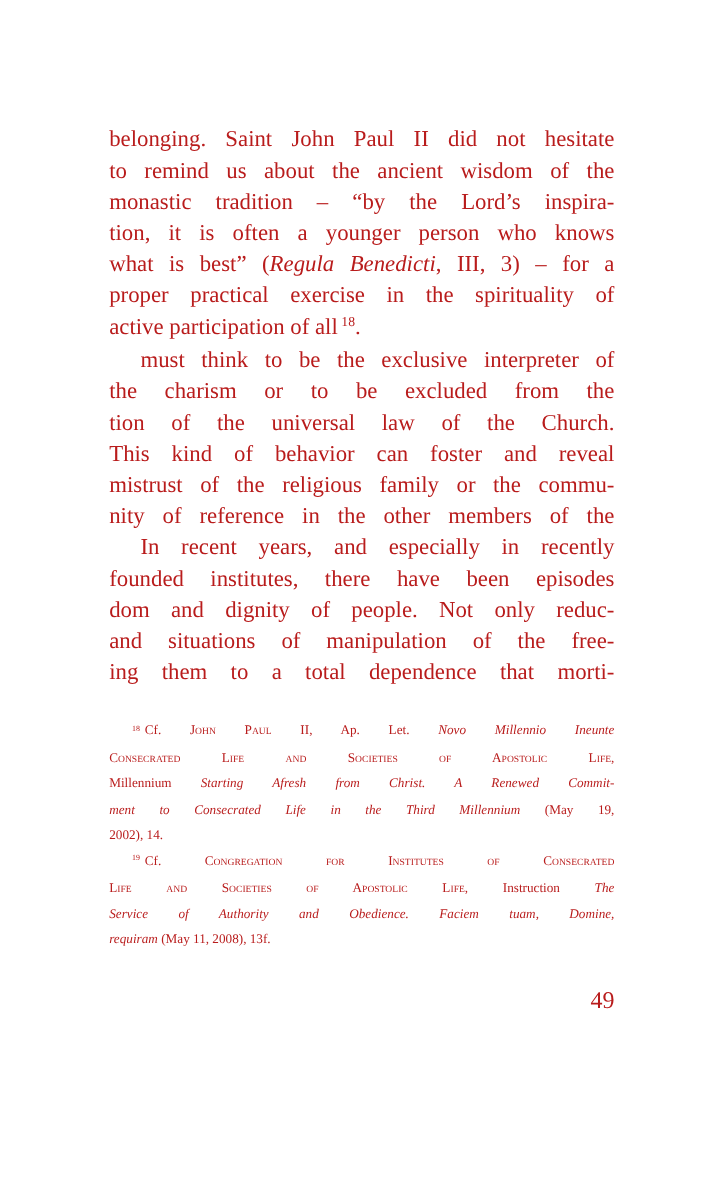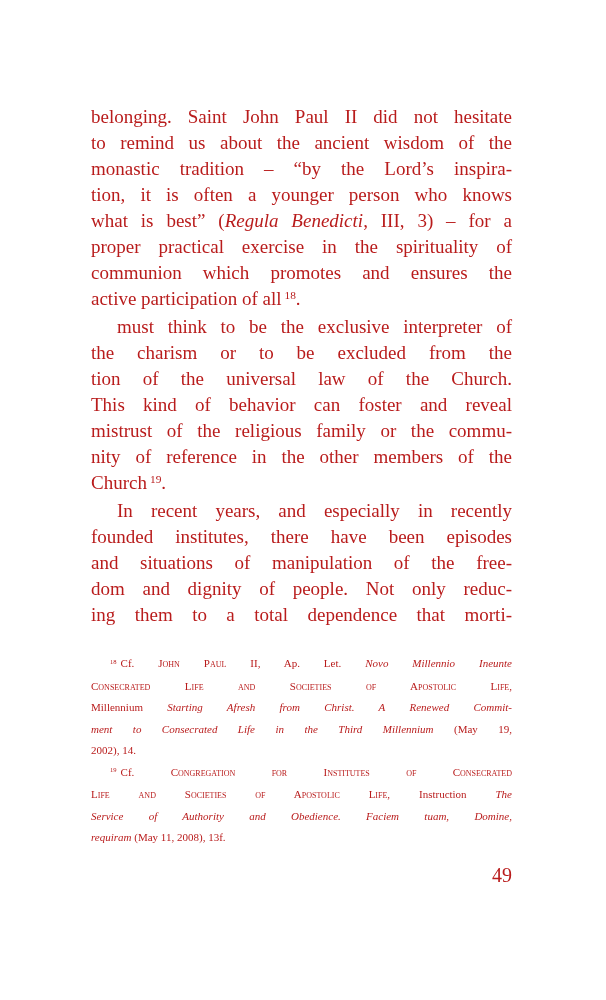--- a/index.html
+++ b/index.html
@@ -40,56 +40,54 @@
   .it { font-style: italic; }
   .sc { font-variant: small-caps; }
   .sup {
     font-size: 60%;
     position: relative;
     top: -0.5em;
     margin-left: 3px;
   }
   .footnotes .sup:first-child { margin-left: 0; margin-right: 4px; }
   .page-number {
-    margin-top: 15px;
+    margin-top: 28px;
     text-align: right;
     font-size: 20px;
     line-height: 22px;
   }
 </style>
 </head>
 <body>
 
 <div class="page">
   <div class="text-block">
     <div class="body-text" id="body-text">
         <div class="paragraph">
           <div class="line just"><span>belonging. Saint John Paul II did not hesitate</span></div>
           <div class="line just"><span>to remind us about the ancient wisdom of the</span></div>
           <div class="line just"><span>monastic tradition – “by the Lord’s inspira-</span></div>
           <div class="line just"><span>tion, it is often a younger person who knows</span></div>
           <div class="line just"><span>what is best” (</span><span class="it">Regula Benedicti</span><span>, III, 3) – for a</span></div>
           <div class="line just"><span>proper practical exercise in the spirituality of</span></div>
-          <div class="line just"><span>communion which promotes and ensures the</span></div>
           <div class="line"><span>active participation of all</span><span class="sup">18</span><span>.</span></div>
         </div>
         <div class="paragraph indented">
           <div class="line just"><span>must think to be the exclusive interpreter of</span></div>
           <div class="line just"><span>the charism or to be excluded from the</span></div>
           <div class="line just"><span>tion of the universal law of the Church.</span></div>
           <div class="line just"><span>This kind of behavior can foster and reveal</span></div>
           <div class="line just"><span>mistrust of the religious family or the commu-</span></div>
           <div class="line just"><span>nity of reference in the other members of the</span></div>
-          <div class="line"><span>Church</span><span class="sup">19</span><span>.</span></div>
         </div>
         <div class="paragraph indented">
           <div class="line just"><span>In recent years, and especially in recently</span></div>
           <div class="line just"><span>founded institutes, there have been episodes</span></div>
+          <div class="line just"><span>dom and dignity of people. Not only reduc-</span></div>
           <div class="line just"><span>and situations of manipulation of the free-</span></div>
-          <div class="line just"><span>dom and dignity of people. Not only reduc-</span></div>
           <div class="line just"><span>ing them to a total dependence that morti-</span></div>
         </div>
       </div>
     <div class="footnotes" id="footnotes">
         <div class="fn">
           <div class="line just"><span class="sup">18</span><span>Cf. </span><span class="sc">John Paul II</span><span>, Ap. Let. </span><span class="it">Novo Millennio Ineunte</span></div>
           <div class="line just"><span class="sc">Consecrated Life and Societies of Apostolic Life</span><span>,</span></div>
           <div class="line just"><span>Millennium </span><span class="it">Starting Afresh from Christ. A Renewed Commit-</span></div>
           <div class="line just"><span class="it">ment to Consecrated Life in the Third Millennium</span><span> (May 19,</span></div>
           <div class="line"><span>2002), 14.</span></div>

